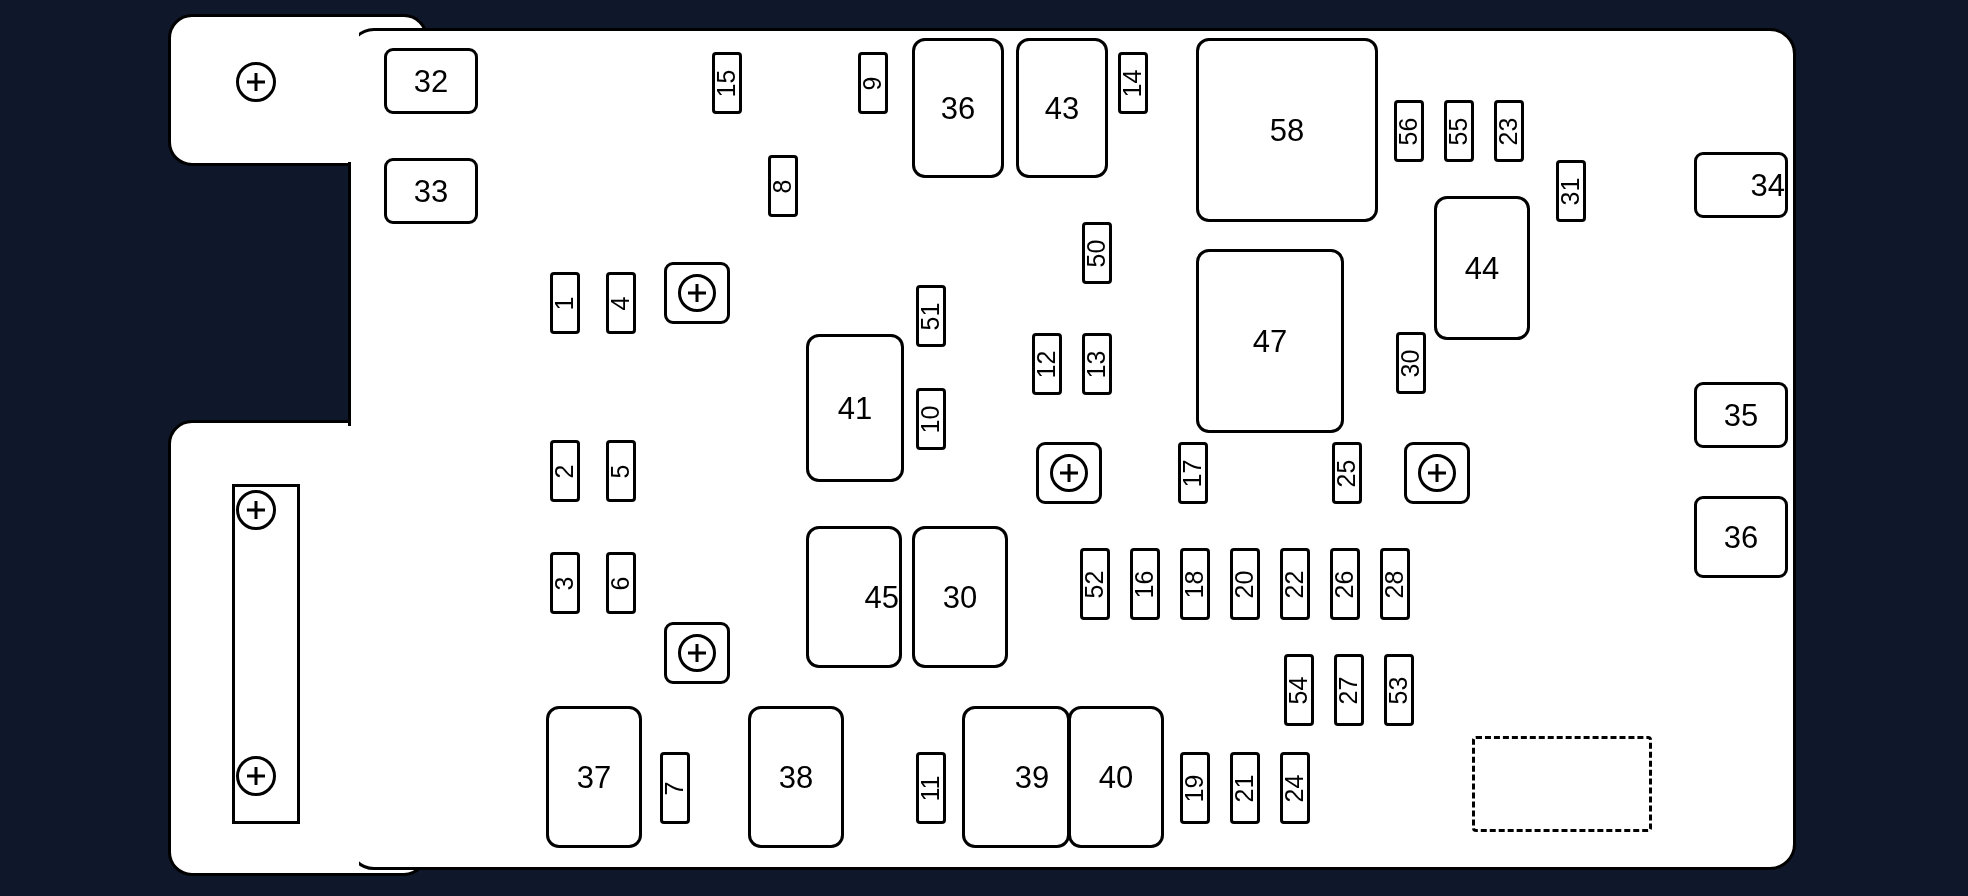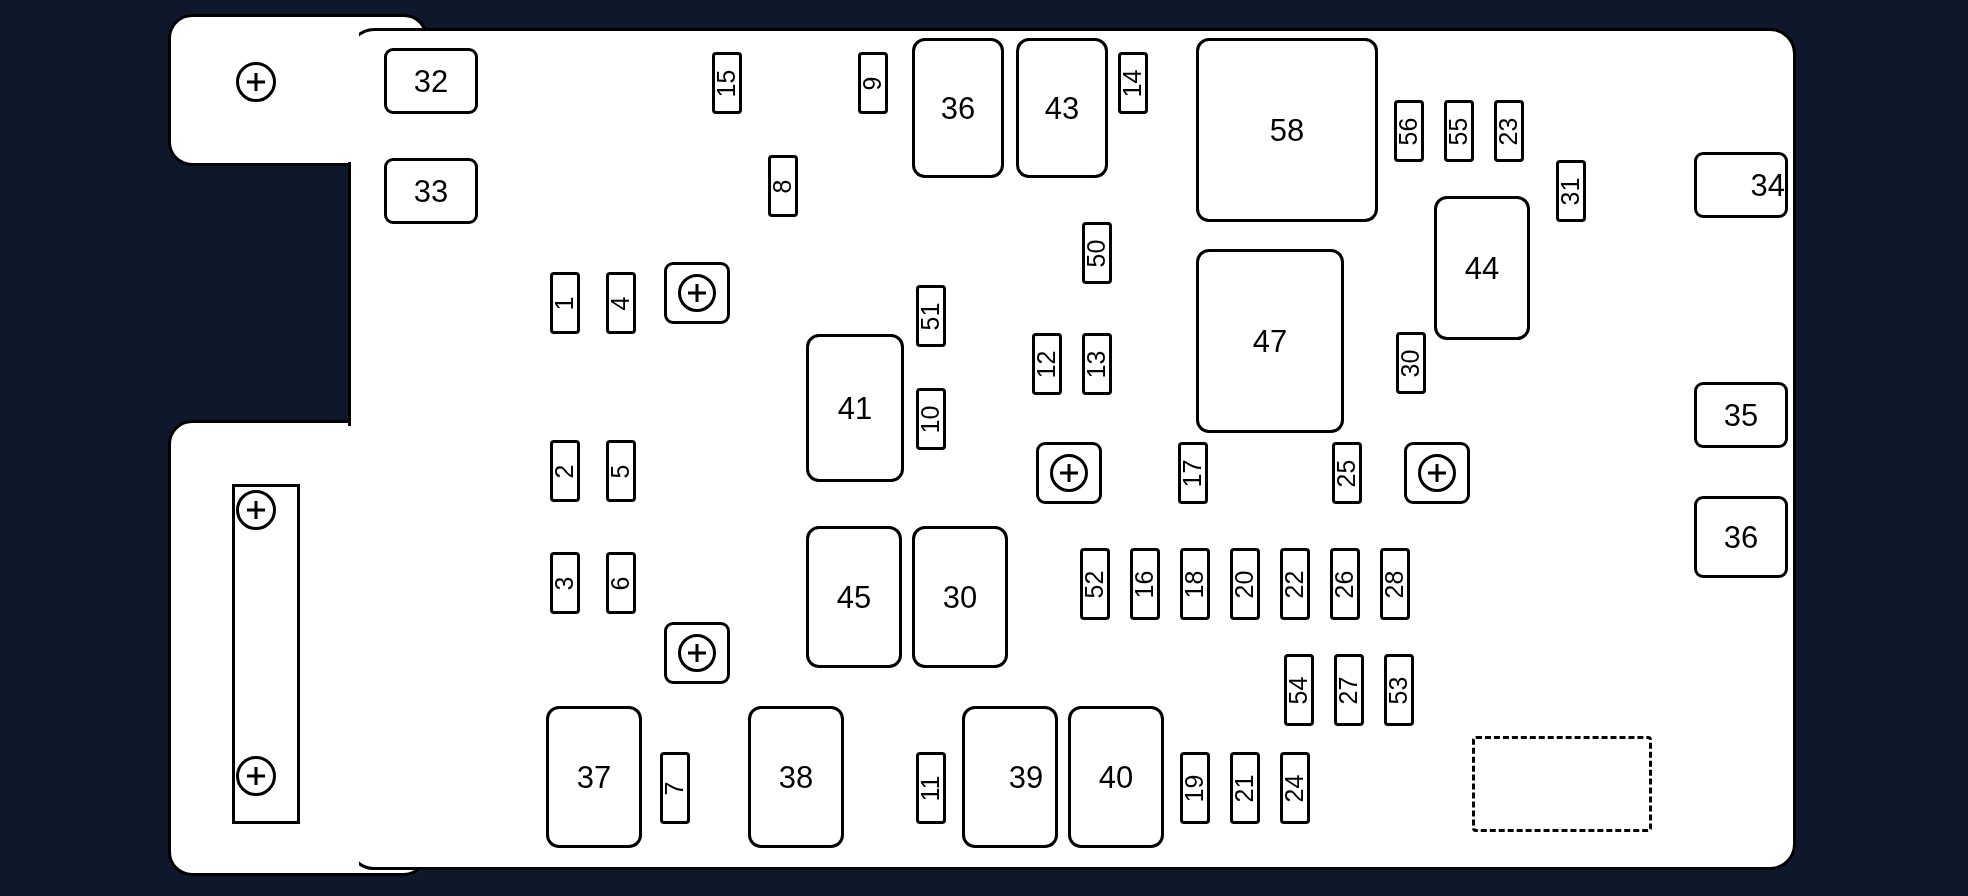--- a/index.html
+++ b/index.html
@@ -241,21 +241,21 @@
       </div>
       <div class="box r8 sz-lg" style="left: 1694px; top: 496px; width: 94px; height: 82px;">
         <span class="label">36</span>
       </div>
       <div class="box r4 vert sz-sm" style="left: 550px; top: 552px; width: 30px; height: 62px;">
         <span class="label">3</span>
       </div>
       <div class="box r4 vert sz-sm" style="left: 606px; top: 552px; width: 30px; height: 62px;">
         <span class="label">6</span>
       </div>
-      <div class="box r12 sz-lg" style="left: 806px; top: 526px; width: 96px; height: 142px;">
+      <div class="box r12 sz-lg" style="left: 806px; top: 526px; width: 96px; height: 142px; justify-content: flex-end;">
         <span class="label">45</span>
       </div>
       <div class="box r12 sz-lg" style="left: 912px; top: 526px; width: 96px; height: 142px;">
         <span class="label">30</span>
       </div>
       <div class="box r4 vert sz-sm" style="left: 1080px; top: 548px; width: 30px; height: 72px;">
         <span class="label">52</span>
       </div>
       <div class="box r4 vert sz-sm" style="left: 1130px; top: 548px; width: 30px; height: 72px;">
         <span class="label">16</span>
@@ -289,21 +289,21 @@
       </div>
       <div class="box r4 vert sz-sm" style="left: 660px; top: 752px; width: 30px; height: 72px;">
         <span class="label">7</span>
       </div>
       <div class="box r12 sz-lg" style="left: 748px; top: 706px; width: 96px; height: 142px;">
         <span class="label">38</span>
       </div>
       <div class="box r4 vert sz-sm" style="left: 916px; top: 752px; width: 30px; height: 72px;">
         <span class="label">11</span>
       </div>
-      <div class="box r12 sz-lg" style="left: 962px; top: 706px; width: 96px; height: 142px; padding-left: 32px;">
+      <div class="box r12 sz-lg" style="left: 962px; top: 706px; width: 108px; height: 142px; padding-left: 32px;">
         <span class="label">39</span>
       </div>
       <div class="box r12 sz-lg" style="left: 1068px; top: 706px; width: 96px; height: 142px;">
         <span class="label">40</span>
       </div>
       <div class="box r4 vert sz-sm" style="left: 1180px; top: 752px; width: 30px; height: 72px;">
         <span class="label">19</span>
       </div>
       <div class="box r4 vert sz-sm" style="left: 1230px; top: 752px; width: 30px; height: 72px;">
         <span class="label">21</span>

